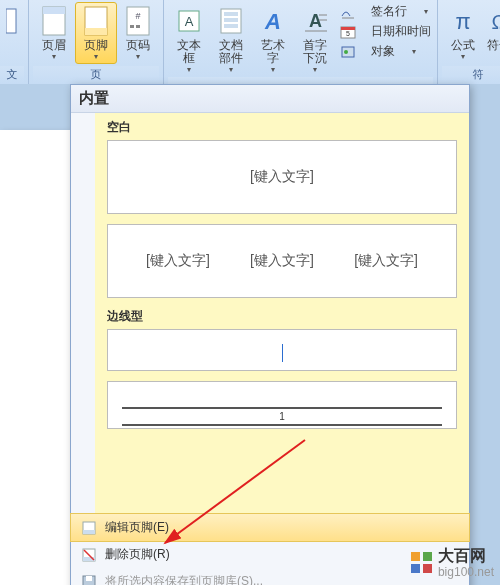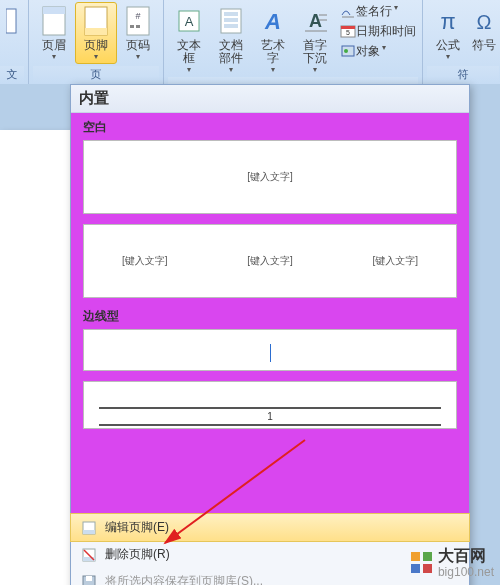--- a/index.html
+++ b/index.html
@@ -55,21 +55,21 @@
     width: 32px; height: 32px;
     display: flex; align-items: center; justify-content: center;
   }
   .rbtn .lbl { font-size: 12px; color: #3b3b3b; margin-top: 2px; line-height: 13px; text-align: center; }
   .rbtn .drop { font-size: 8px; color: #555; }
   .side-list {
     display: flex; flex-direction: column; gap: 1px;
     padding-left: 2px;
   }
   .side-item {
-    display: flex; align-items: flex-start; gap: 0;
+    display: flex; align-items: center; gap: 15px;
     font-size: 12px; color: #3b3b3b;
     padding: 1px 2px;
     white-space: nowrap;
     cursor: pointer;
   }
   .side-item .sicon { width: 16px; height: 16px; display:flex;align-items:center;justify-content:center; }
   .side-item .sdrop { font-size: 8px; color: #555; margin-left: 2px;}
   
   .doc-bg {
     position: absolute;
@@ -97,22 +97,23 @@
     background: linear-gradient(to bottom,#eef3fb,#e2e9f5);
     font-weight: bold;
     font-size: 15px;
     padding: 4px 8px;
     color: #333;
     border-bottom: 1px solid #c8d4e6;
   }
   .dd-body {
     height: 400px;
     overflow: hidden;
-    background: #d946ef;
+    background: #fef9c3;
     padding: 0;
+    margin-left: 24px;
   }
   .gallery-scroll {
     padding: 6px 12px 0 12px;
   }
   .gal-title {
     font-size: 12px;
     font-weight: bold;
     color: #333;
     margin: 0 0 4px 0;
   }
@@ -122,21 +123,21 @@
     height: 72px;
     margin-bottom: 10px;
     position: relative;
     display: flex;
     align-items: center;
     justify-content: center;
     cursor: pointer;
   }
   .gal-item.three { justify-content: space-between; padding: 0 38px; }
   .gal-item .ph {
-    font-size: 10px; color: #555; 
+    font-size: 14px; color: #555; 
   }
   .gal-item.thin { height: 36px; align-items: flex-end; padding-bottom: 4px;}
   .gal-item.trad { height: 44px; flex-direction: column; justify-content: flex-end; padding-bottom: 2px;}
   .gal-item.trad .line1 { width: 92%; border-top: 2px solid #555; }
   .gal-item.trad .num { font-size: 10px; color:#333; margin: 2px 0; }
   .gal-item.thin .cursor-mark { width:1px; height:18px; background:#2b6dd0; margin-bottom:4px;}
   
   .dd-footer {
     border-top: 1px solid #c8d4e6;
     background: #f3f6fb;

